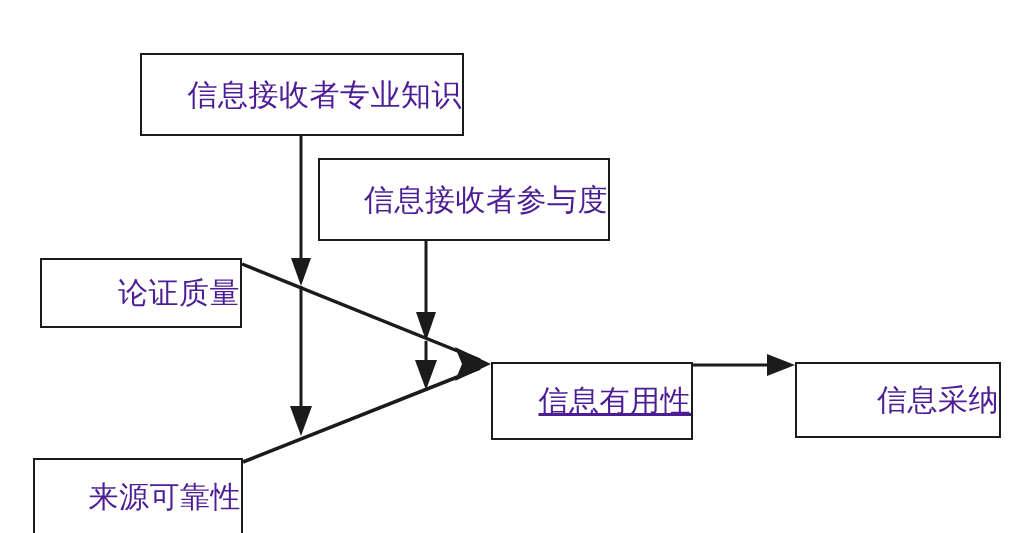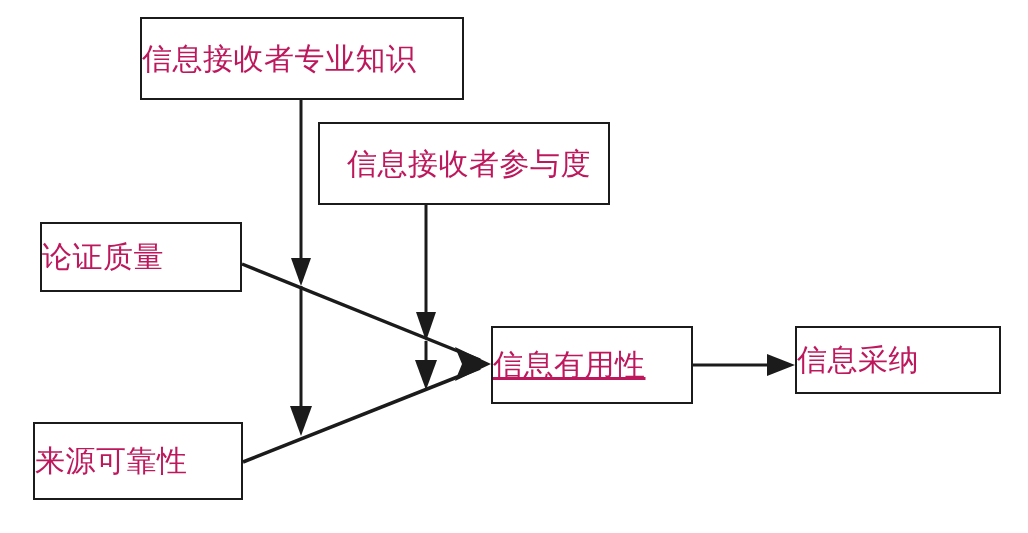--- a/index.html
+++ b/index.html
@@ -7,37 +7,38 @@
     font-family:"Liberation Serif","DejaVu Serif",serif;
     width:1028px;height:533px;overflow:hidden;
   }
   #canvas{position:relative;width:1028px;height:533px;background:#ffffff;}
   #edges{position:absolute;left:0;top:0;width:1028px;height:533px;}
   .node{
     position:absolute;
     box-sizing:border-box;
     border:2.5px solid #1b1b1b;
     background:#ffffff;
-    display:flex;align-items:center;justify-content:flex-start;
-    color:#be185d;
+    display:flex;align-items:center;justify-content:flex-end;
+    color:#4c1d95;
     white-space:nowrap;
+    margin-top:36px;
   }
   .node .label{
     font-size:30px;
     line-height:1;
     letter-spacing:0.5px;
     font-family:"Liberation Serif","DejaVu Serif",serif;
   }
   
   #node-expertise   {left:140px; top:17px;  width:324px; height:83px;}
   #node-involvement {left:318px; top:122px; width:292px; height:83px;padding-left:27px;}
   #node-argquality  {left:40px;  top:222px; width:202px; height:70px;}
   #node-credibility {left:33px;  top:422px; width:210px; height:78px;}
   #node-usefulness  {left:491px; top:326px; width:202px; height:78px;text-decoration:underline;}
-  #node-adoption    {left:795px; top:326px; width:206px; height:68px;}
+  #node-adoption    {left:795px; top:326px; width:206px; height:76px;}
 </style>
 </head>
 <body>
 
 <div id="canvas">
 
   <svg id="edges" viewBox="0 0 1028 533" xmlns="http://www.w3.org/2000/svg">
 
     <g>
       <line x1="301" y1="100" x2="301" y2="272" stroke="#1b1b1b" stroke-width="3"></line>

